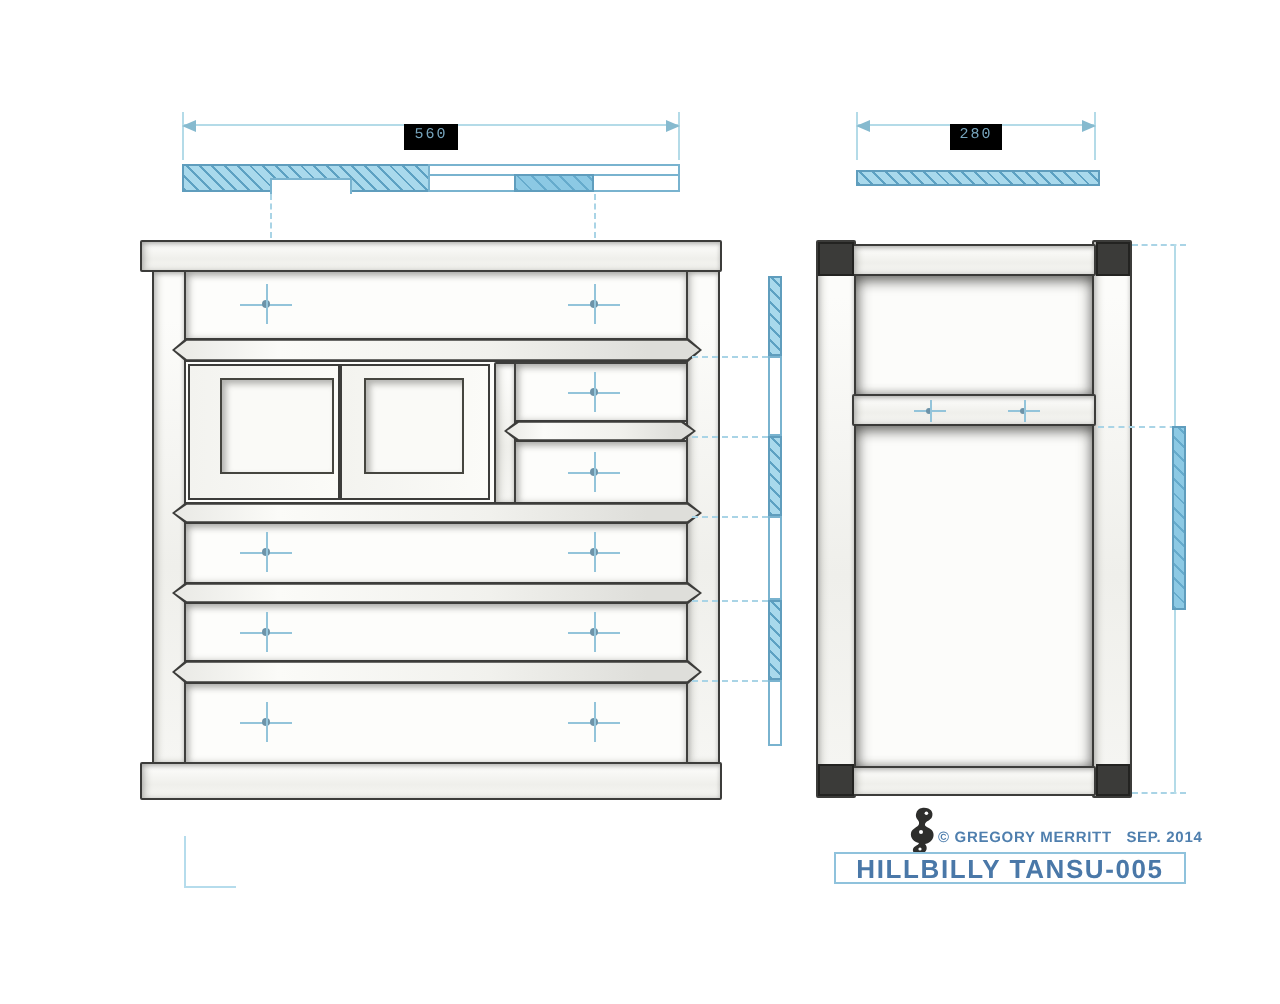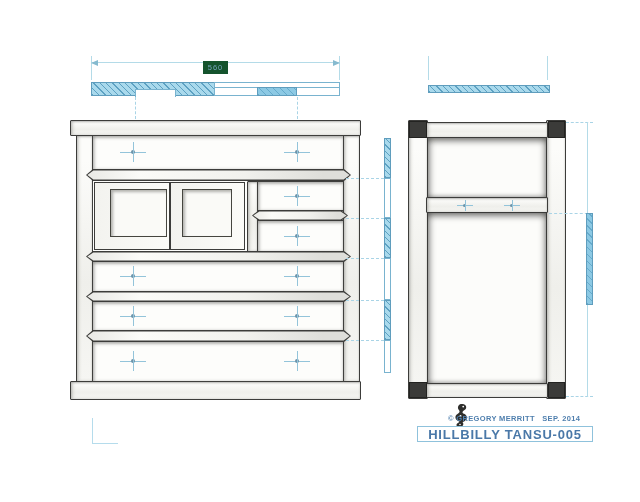--- a/index.html
+++ b/index.html
@@ -34,22 +34,22 @@
          border:1px solid #5f9dbd;}
   .solidblue{background:#8cc9e4;
          background-image:repeating-linear-gradient(45deg, rgba(30,115,160,.35) 0 1px, rgba(255,255,255,0) 1px 5px);
          border:1px solid #5f9dbd;}
   .whiteseg{background:#ffffff;border:1px solid #79b3cf;}
   .dashv{border-left:1.2px dashed #a9d4e6;}
   .dashh{border-top:1.2px dashed #a9d4e6;}
   .extline{background:#b4dbe8;width:1px;}
   .dimwrap{text-align:center;}
   .dimline{position:absolute;left:0;right:0;top:6px;height:1px;background:#b4dbe8;}
-  .dimlabel{position:relative;display:inline-block;background:#14532d;padding:0 5px;
-            color:#76a4bc;font-size:7.5px;letter-spacing:1px;line-height:13px;}
+  .dimlabel{position:relative;display:inline-block;background:#000000;padding:0 5px;
+            color:#76a4bc;font-size:7.5px;letter-spacing:1px;line-height:13px;font-family:Liberation Mono, monospace;}
   .arrow{position:absolute;width:0;height:0;top:3.5px;}
   .arrow.l{left:-1px;border-top:3px solid transparent;border-bottom:3px solid transparent;border-right:7px solid #86bacf;}
   .arrow.r{right:-1px;border-top:3px solid transparent;border-bottom:3px solid transparent;border-left:7px solid #86bacf;}
 
   
   .cross{width:26px;height:20px;}
   .cross::before{content:"";position:absolute;left:0;right:0;top:9.5px;height:1px;background:#93c4da;}
   .cross::after{content:"";position:absolute;top:0;bottom:0;left:12.5px;width:1px;background:#93c4da;}
   .cross .dot{position:absolute;left:11px;top:8px;width:4px;height:4px;border-radius:50%;background:#6d93a8;}
   .cross.sm{width:16px;height:11px;}
@@ -82,20 +82,26 @@
   <div class="abs" style="left:135px;top:89px;width:41px;height:8px;background:#fff;border:1px solid #79b3cf;border-bottom:none;"></div>
   <div class="abs whiteseg" style="left:214px;top:82px;width:126px;height:14px;"></div>
   <div class="abs" style="left:215px;top:87px;width:124px;height:1px;background:#79b3cf;"></div>
   <div class="abs solidblue" style="left:257px;top:87px;width:40px;height:9px;"></div>
 
   <div class="abs dashv" style="left:135px;top:97px;height:22px;"></div>
   <div class="abs dashv" style="left:297px;top:97px;height:22px;"></div>
 
   <div class="abs extline" style="left:428px;top:56px;height:24px;"></div>
   <div class="abs extline" style="left:547px;top:56px;height:24px;"></div>
+  <div class="abs dimwrap" style="left:429px;top:56px;width:118px;height:13px;">
+    <div class="dimline"></div>
+    <div class="arrow l"></div>
+    <div class="arrow r"></div>
+    <span class="dimlabel">280</span>
+  </div>
   <div class="abs hatch" style="left:428px;top:85px;width:122px;height:8px;"></div>
 
   <div class="abs piece" style="left:70px;top:120px;width:291px;height:16px;"></div>
   <div class="abs piece vert" style="left:76px;top:135px;width:17px;height:247px;"></div>
   <div class="abs piece vert" style="left:343px;top:135px;width:17px;height:247px;"></div>
   <div class="abs piece" style="left:70px;top:381px;width:291px;height:19px;"></div>
 
   <div class="abs opening" style="left:92px;top:135px;width:252px;height:35px;"></div>
   <div class="abs opening" style="left:92px;top:261px;width:252px;height:31px;"></div>
   <div class="abs opening" style="left:92px;top:301px;width:252px;height:30px;"></div>
@@ -196,19 +202,19 @@
   <div class="abs solidblue" style="left:586px;top:213px;width:7px;height:92px;"></div>
 
   <div class="abs" style="left:452px;top:403px;width:18px;height:26px;">
     <svg width="18" height="26" viewBox="0 0 18 26">
       <path d="M9,1 C13,0.5 15,3 14,5.5 C13.3,7.2 11,7.5 10.5,9 C10,10.8 13.5,10.5 14.5,13 C15.6,15.8 13.5,18.5 10.5,19 C12,20.5 11.5,23 9,24 C6.5,25 4,23.5 4.5,21.5 C5,19.8 7,20 7.5,18.5 C5,18 3,16 3.5,13.5 C4,11 7,10.8 7.5,9 C8,7.2 5.5,6.5 6,4 C6.4,2.2 7.5,1.2 9,1 Z" fill="#2e2e2c"></path>
       <circle cx="11.2" cy="3.6" r="0.9" fill="#ffffff"></circle>
       <circle cx="8.5" cy="13" r="1" fill="#ffffff"></circle>
       <circle cx="8" cy="21.5" r="0.8" fill="#ffffff"></circle>
     </svg>
   </div>
-  <div class="abs copyright" style="left:448px;top:414px;">© GREGORY MERRITT   SEP. 2014</div>
+  <div class="abs copyright" style="left:469px;top:414px;">© GREGORY MERRITT   SEP. 2014</div>
   <div class="abs titlebox" style="left:417px;top:426px;width:176px;height:16px;">HILLBILLY TANSU-005</div>
 
   <div class="abs bracket-v" style="left:92px;top:418px;height:26px;"></div>
   <div class="abs bracket-h" style="left:92px;top:443px;width:26px;"></div>
 
 </div>
 
 </body></html>

